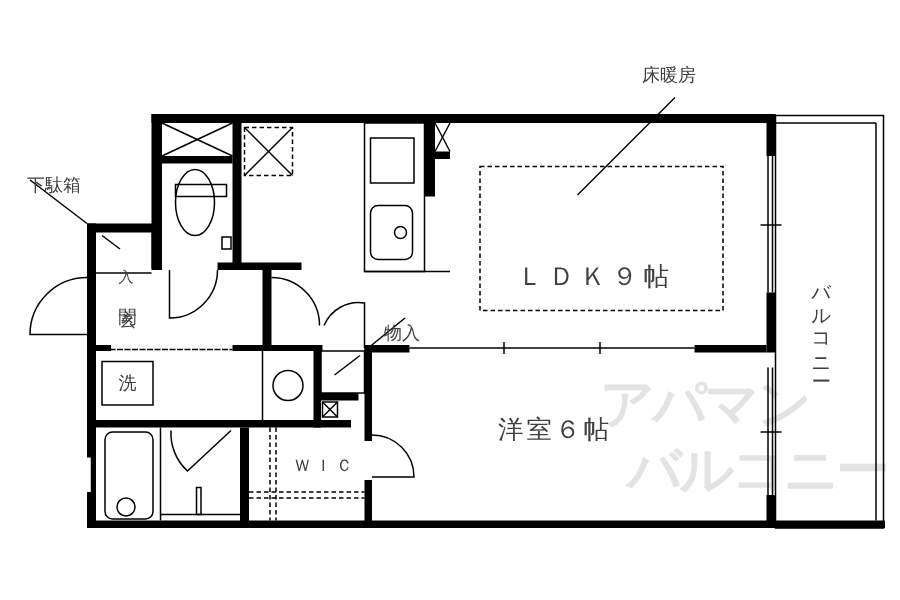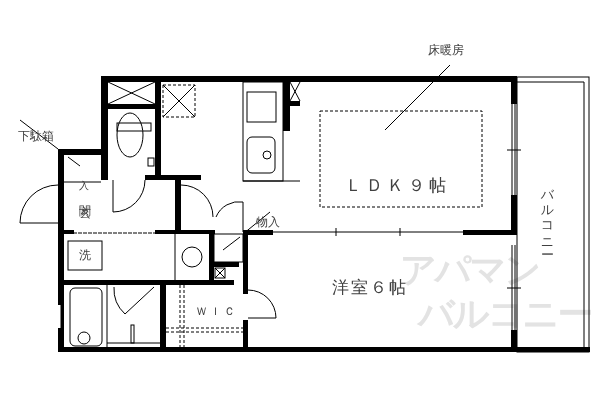--- a/index.html
+++ b/index.html
@@ -143,19 +143,19 @@
       <line x1="400" y1="228" x2="400" y2="236"></line>
 
       <line x1="59" y1="305" x2="59" y2="328" stroke="#fff" stroke-width="3"></line>
     </g>
   </svg>
 
   <div class="label room-lg" style="left:345px;top:154px;margin-top:24px;">ＬＤＫ９帖</div>
   <div class="label room-lg" style="left:332px;top:280px;letter-spacing:2px;">洋室６帖</div>
   <div class="label vert" style="left:540px;top:180px;">バルコニー</div>
   <div class="label room-sm" style="left:428px;top:45px;">床暖房</div>
-  <div class="label room-sm" style="left:18px;top:131px;">下駄箱</div>
+  <div class="label room-sm" style="left:18px;top:118px;">下駄箱</div>
   <div class="label room-sm" style="left:256px;top:206px;margin-top:11px;">物入</div>
   <div class="label room-sm" style="left:78px;top:196px;writing-mode:vertical-rl;">玄関</div>
   <div class="label room-sm" style="left:79px;top:182px;font-size:10px;">入</div>
   <div class="label room-sm" style="left:79px;top:250px;">洗</div>
   <div class="label room-sm" style="left:180px;top:307px;letter-spacing:3px;font-size:11px;margin-left:16px;">ＷＩＣ</div>
 </div>
 
 </body></html>

